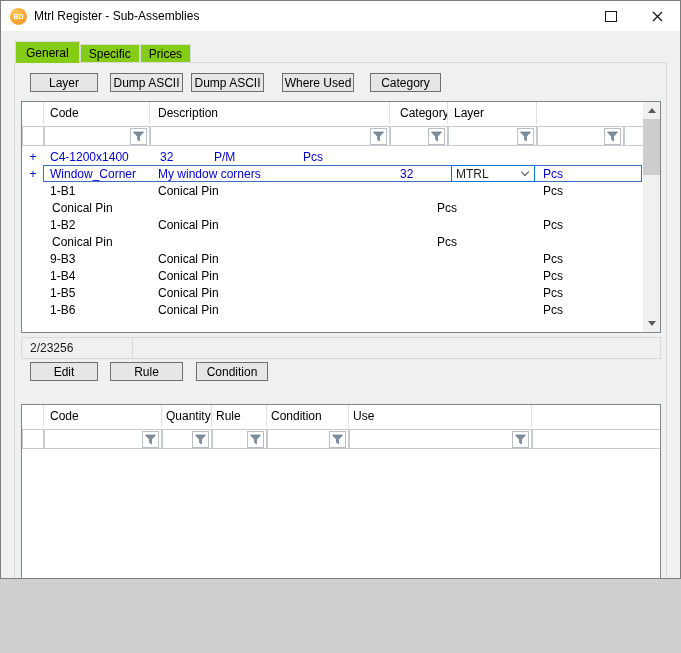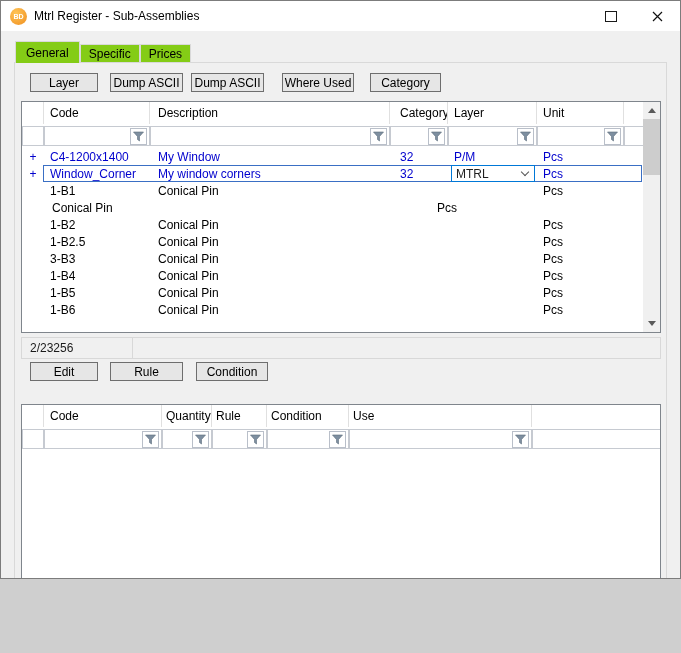--- a/index.html
+++ b/index.html
@@ -140,21 +140,20 @@
 
     <div class="grid main-grid">
       <div class="grid-body">
 
         <div class="g-row hdr-row">
           <div class="cell m-sel"></div>
           <div class="cell m-code">Code</div>
           <div class="cell m-desc">Description</div>
           <div class="cell m-cat">Category</div>
           <div class="cell m-layer">Layer</div>
-          <div class="cell m-unit">Unit</div>
           <div class="cell m-fill"></div>
         </div>
 
         <div class="g-row flt-row">
           <div class="cell m-sel"></div>
           <div class="cell m-code">
             <span class="flt-btn">
                 <svg width="11" height="11" viewBox="0 0 11 11">
                   <path d="M0.5 1 H10.5 L6.5 5.5 V10 L4.5 8.5 V5.5 Z" fill="#7e8fa0" stroke="#5b6b7a" stroke-width="0.6"></path>
                 </svg>
@@ -187,21 +186,20 @@
                   <path d="M0.5 1 H10.5 L6.5 5.5 V10 L4.5 8.5 V5.5 Z" fill="#7e8fa0" stroke="#5b6b7a" stroke-width="0.6"></path>
                 </svg>
               </span>
           </div>
           <div class="cell m-fill"></div>
         </div>
 
         <div class="g-row t-blue">
           <div class="cell m-sel">+</div>
           <div class="cell m-code">C4-1200x1400</div>
-          <div class="cell m-desc">My Window</div>
           <div class="cell m-cat">32</div>
           <div class="cell m-layer">P/M</div>
           <div class="cell m-unit">Pcs</div>
           <div class="cell m-fill"></div>
         </div>
 
         <div class="g-row t-blue editing">
           <div class="cell m-sel">+</div>
           <div class="cell m-code">Window_Corner</div>
           <div class="cell m-desc">My window corners</div>
@@ -240,31 +238,30 @@
           <div class="cell m-code">1-B2</div>
           <div class="cell m-desc">Conical Pin</div>
           <div class="cell m-cat"></div>
           <div class="cell m-layer"></div>
           <div class="cell m-unit">Pcs</div>
           <div class="cell m-fill"></div>
         </div>
 
         <div class="g-row">
           <div class="cell m-sel"></div>
-          <div class="cell m-code">1-B2.5</div>
-          <div class="cell m-desc">Conical Pin</div>
-          <div class="cell m-cat"></div>
-          <div class="cell m-layer"></div>
-          <div class="cell m-unit">Pcs</div>
-          <div class="cell m-fill"></div>
-        </div>
-
-        <div class="g-row">
-          <div class="cell m-sel"></div>
-          <div class="cell m-code">3-B3</div>
+          <div class="cell m-desc">Conical Pin</div>
+          <div class="cell m-cat"></div>
+          <div class="cell m-layer"></div>
+          <div class="cell m-unit">Pcs</div>
+          <div class="cell m-fill"></div>
+        </div>
+
+        <div class="g-row">
+          <div class="cell m-sel"></div>
+          <div class="cell m-code">9-B3</div>
           <div class="cell m-desc">Conical Pin</div>
           <div class="cell m-cat"></div>
           <div class="cell m-layer"></div>
           <div class="cell m-unit">Pcs</div>
           <div class="cell m-fill"></div>
         </div>
 
         <div class="g-row">
           <div class="cell m-sel"></div>
           <div class="cell m-code">1-B4</div>

